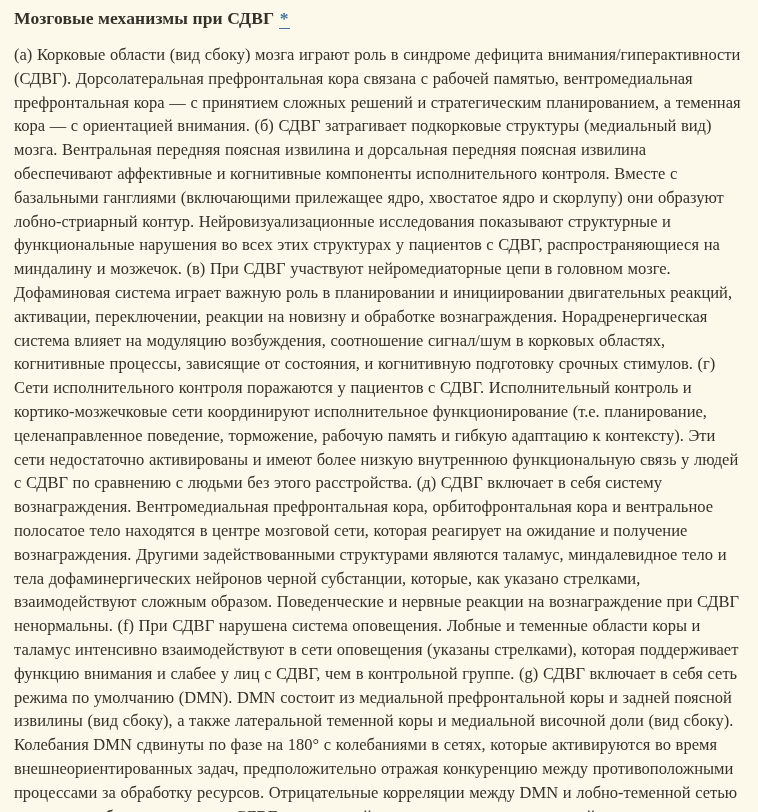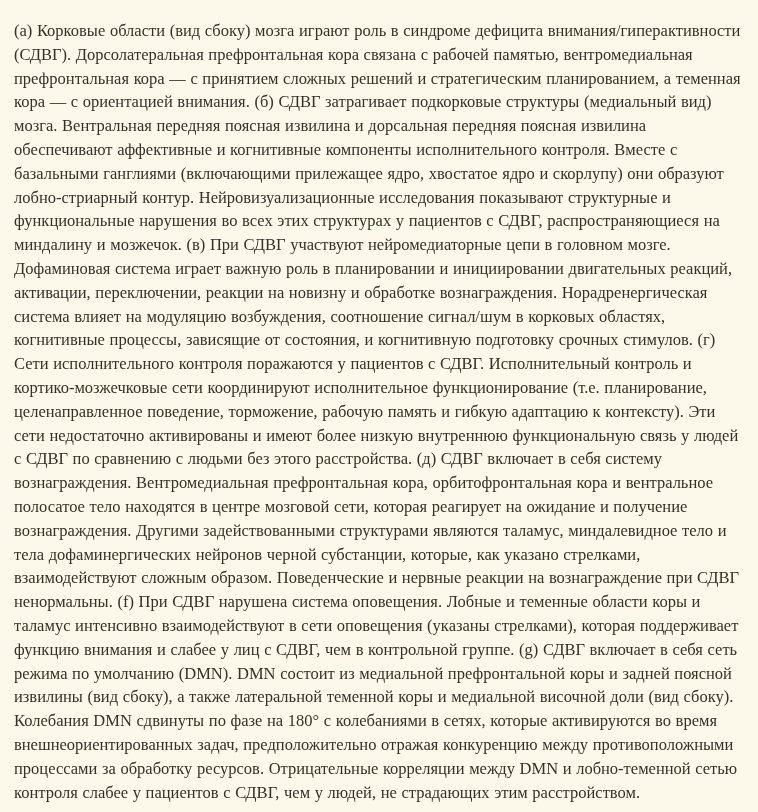--- a/index.html
+++ b/index.html
@@ -44,14 +44,15 @@
     font-size: 16.5px;
     line-height: 23.8px;
     text-align: left;
     word-spacing: 0.5px;
   }
 </style>
 </head>
 <body>
 
 <main class="article">
+  <h1><span>Мозговые механизмы при СДВГ</span>&nbsp;<a class="footnote-link" href="#">*</a></h1>
   <p>(а) Корковые области (вид сбоку) мозга играют роль в синдроме дефицита внимания/гиперактивности (СДВГ). Дорсолатеральная префронтальная кора связана с рабочей памятью, вентромедиальная префронтальная кора — с принятием сложных решений и стратегическим планированием, а теменная кора — с ориентацией внимания. (б) СДВГ затрагивает подкорковые структуры (медиальный вид) мозга. Вентральная передняя поясная извилина и дорсальная передняя поясная извилина обеспечивают аффективные и когнитивные компоненты исполнительного контроля. Вместе с базальными ганглиями (включающими прилежащее ядро, хвостатое ядро и скорлупу) они образуют лобно-стриарный контур. Нейровизуализационные исследования показывают структурные и функциональные нарушения во всех этих структурах у пациентов с СДВГ, распространяющиеся на миндалину и мозжечок. (в) При СДВГ участвуют нейромедиаторные цепи в головном мозге. Дофаминовая система играет важную роль в планировании и инициировании двигательных реакций, активации, переключении, реакции на новизну и обработке вознаграждения. Норадренергическая система влияет на модуляцию возбуждения, соотношение сигнал/шум в корковых областях, когнитивные процессы, зависящие от состояния, и когнитивную подготовку срочных стимулов. (г) Сети исполнительного контроля поражаются у пациентов с СДВГ. Исполнительный контроль и кортико-мозжечковые сети координируют исполнительное функционирование (т.е. планирование, целенаправленное поведение, торможение, рабочую память и гибкую адаптацию к контексту). Эти сети недостаточно активированы и имеют более низкую внутреннюю функциональную связь у людей с СДВГ по сравнению с людьми без этого расстройства. (д) СДВГ включает в себя систему вознаграждения. Вентромедиальная префронтальная кора, орбитофронтальная кора и вентральное полосатое тело находятся в центре мозговой сети, которая реагирует на ожидание и получение вознаграждения. Другими задействованными структурами являются таламус, миндалевидное тело и тела дофаминергических нейронов черной субстанции, которые, как указано стрелками, взаимодействуют сложным образом. Поведенческие и нервные реакции на вознаграждение при СДВГ ненормальны. (f) При СДВГ нарушена система оповещения. Лобные и теменные области коры и таламус интенсивно взаимодействуют в сети оповещения (указаны стрелками), которая поддерживает функцию внимания и слабее у лиц с СДВГ, чем в контрольной группе. (g) СДВГ включает в себя сеть режима по умолчанию (DMN). DMN состоит из медиальной префронтальной коры и задней поясной извилины (вид сбоку), а также латеральной теменной коры и медиальной височной доли (вид сбоку). Колебания DMN сдвинуты по фазе на 180° с колебаниями в сетях, которые активируются во время внешнеориентированных задач, предположительно отражая конкуренцию между противоположными процессами за обработку ресурсов. Отрицательные корреляции между DMN и лобно-теменной сетью контроля слабее у пациентов с СДВГ, чем у людей, не страдающих этим расстройством.</p>
 </main>
 
 </body></html>

